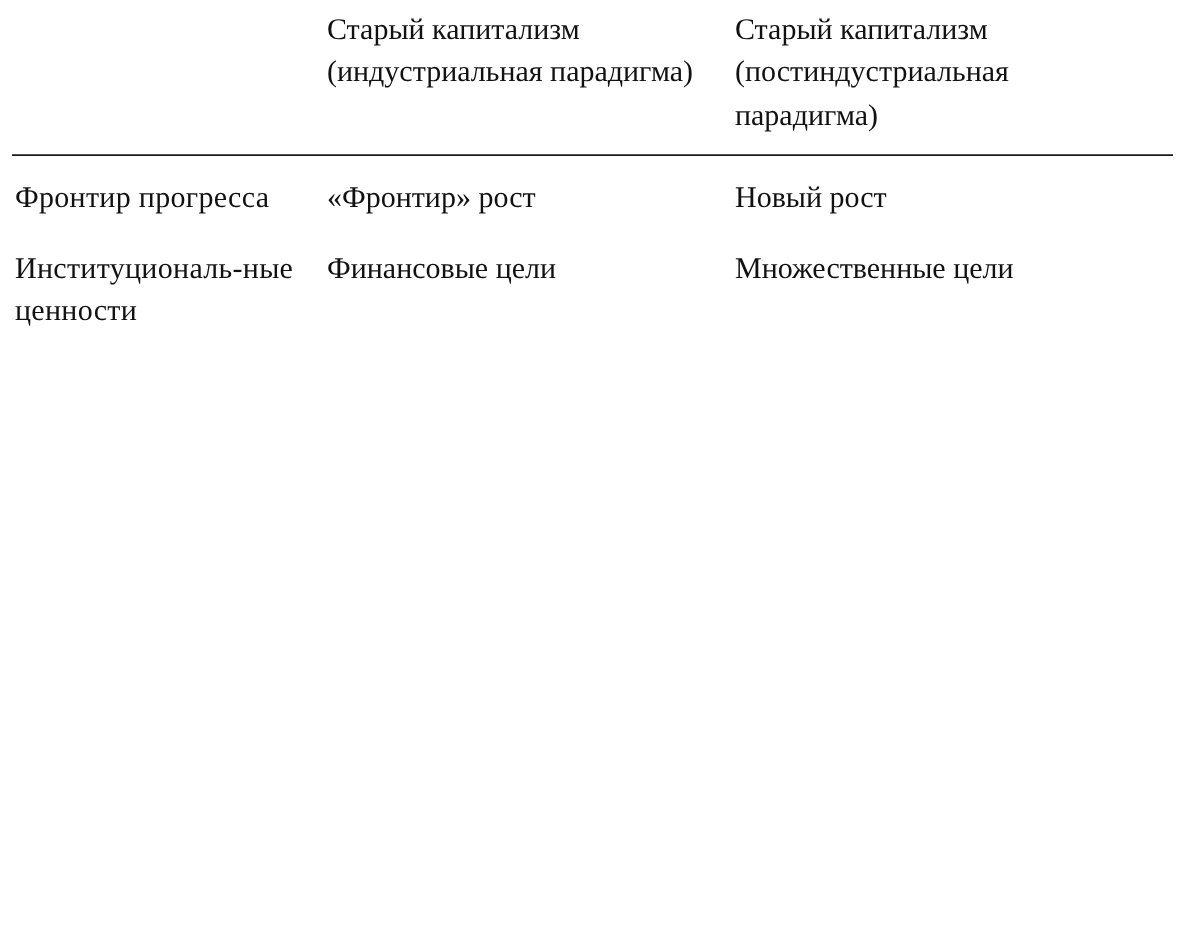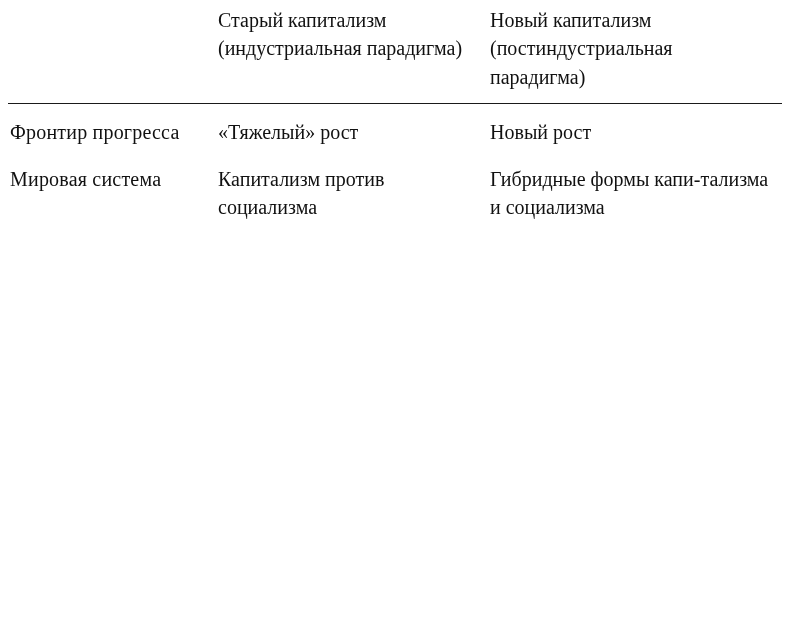--- a/index.html
+++ b/index.html
@@ -70,42 +70,42 @@
     </colgroup>
     <thead>
       <tr>
         <th class="spacer">
           <span class="cell-text"></span>
         </th>
         <th>
           <span class="cell-text">Старый капитализм (индустриальная парадигма)</span>
         </th>
         <th>
-          <span class="cell-text">Новый капитализм (постиндустриальная парадигма)</span>
+          <span class="cell-text">Старый капитализм (постиндустриальная парадигма)</span>
         </th>
       </tr>
     </thead>
     <tbody>
       <tr>
         <td class="row-label">
           <span class="cell-text">Фронтир прогресса</span>
         </td>
         <td>
-          <span class="cell-text">«Тяжелый» рост</span>
+          <span class="cell-text">«Фронтир» рост</span>
         </td>
         <td>
           <span class="cell-text">Новый рост</span>
         </td>
       </tr>
       <tr>
         <td class="row-label">
-          <span class="cell-text">Мировая система</span>
+          <span class="cell-text">Институциональ-ные ценности</span>
         </td>
         <td>
-          <span class="cell-text">Капитализм против социализма</span>
+          <span class="cell-text">Финансовые цели</span>
         </td>
         <td>
-          <span class="cell-text">Гибридные формы капи-тализма и социализма</span>
+          <span class="cell-text">Множественные цели</span>
         </td>
       </tr>
     </tbody>
   </table>
 </div>
 
 </body></html>

